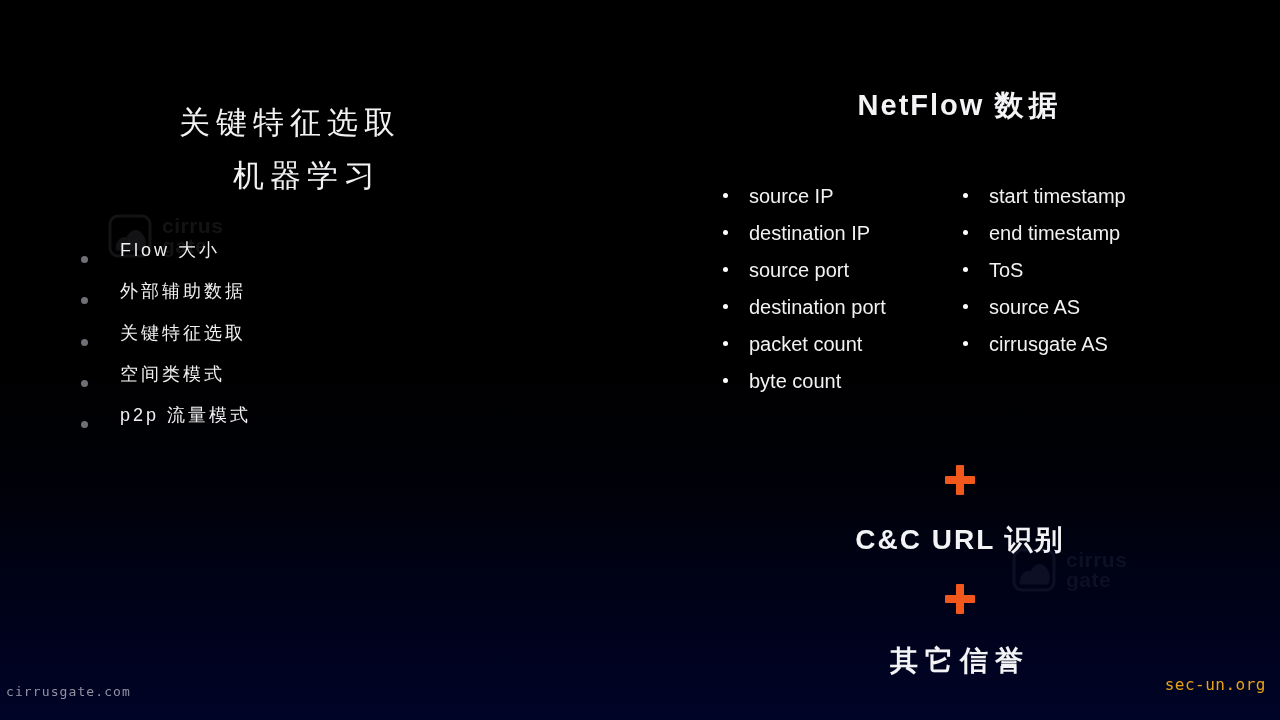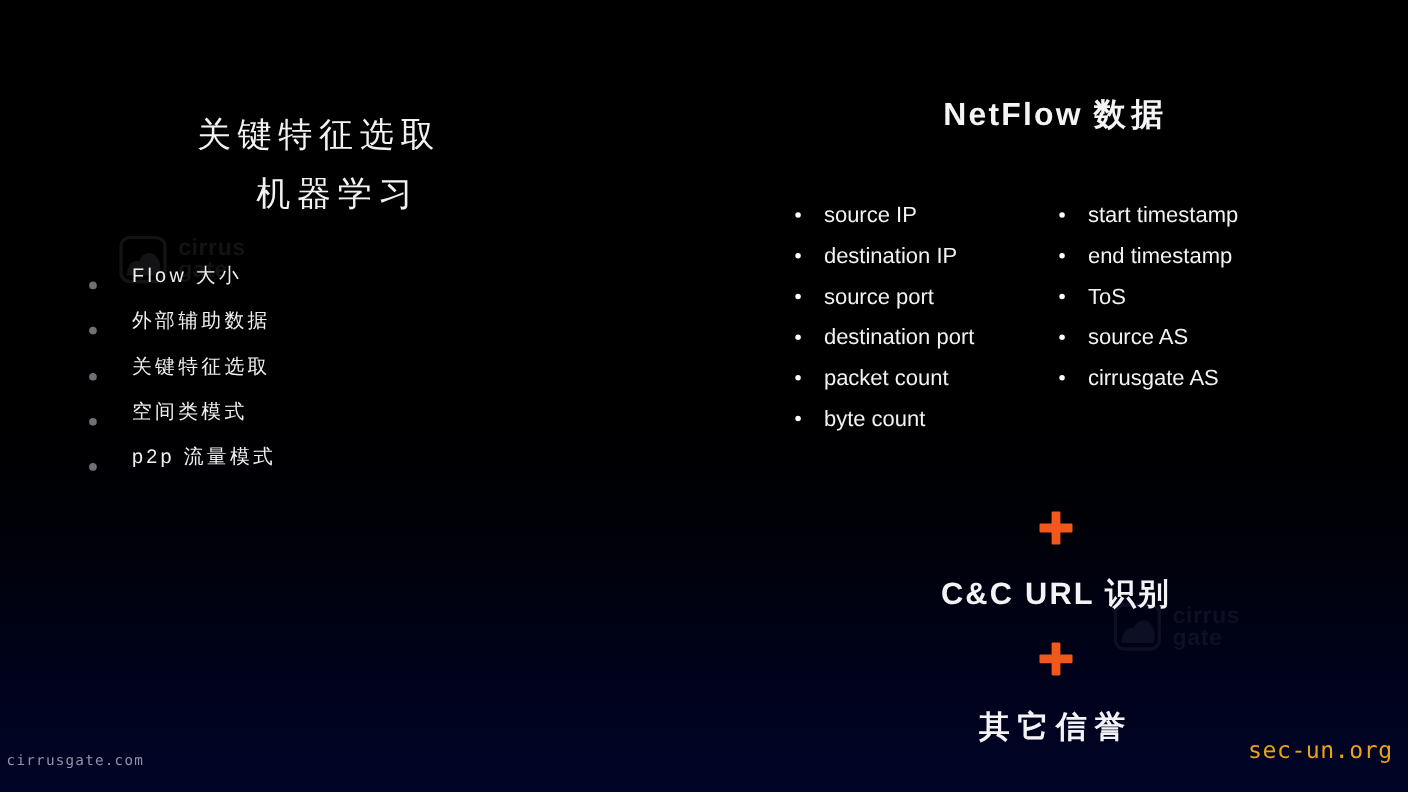--- a/index.html
+++ b/index.html
@@ -198,21 +198,21 @@
     bottom: 21px;
     font-size: 13px;
     letter-spacing: 1.1px;
     color: #9193a4;
     font-family: "DejaVu Sans Mono", "Liberation Mono", monospace;
   }
   .footer-right {
     position: absolute;
     right: 14px;
     bottom: 26px;
-    font-size: 21px;
+    font-size: 16px;
     letter-spacing: 0.5px;
     color: #e8a317;
     font-family: "DejaVu Sans Mono", "Liberation Mono", monospace;
   }
 </style>
 </head>
 <body>
 
 <div class="slide">
 

